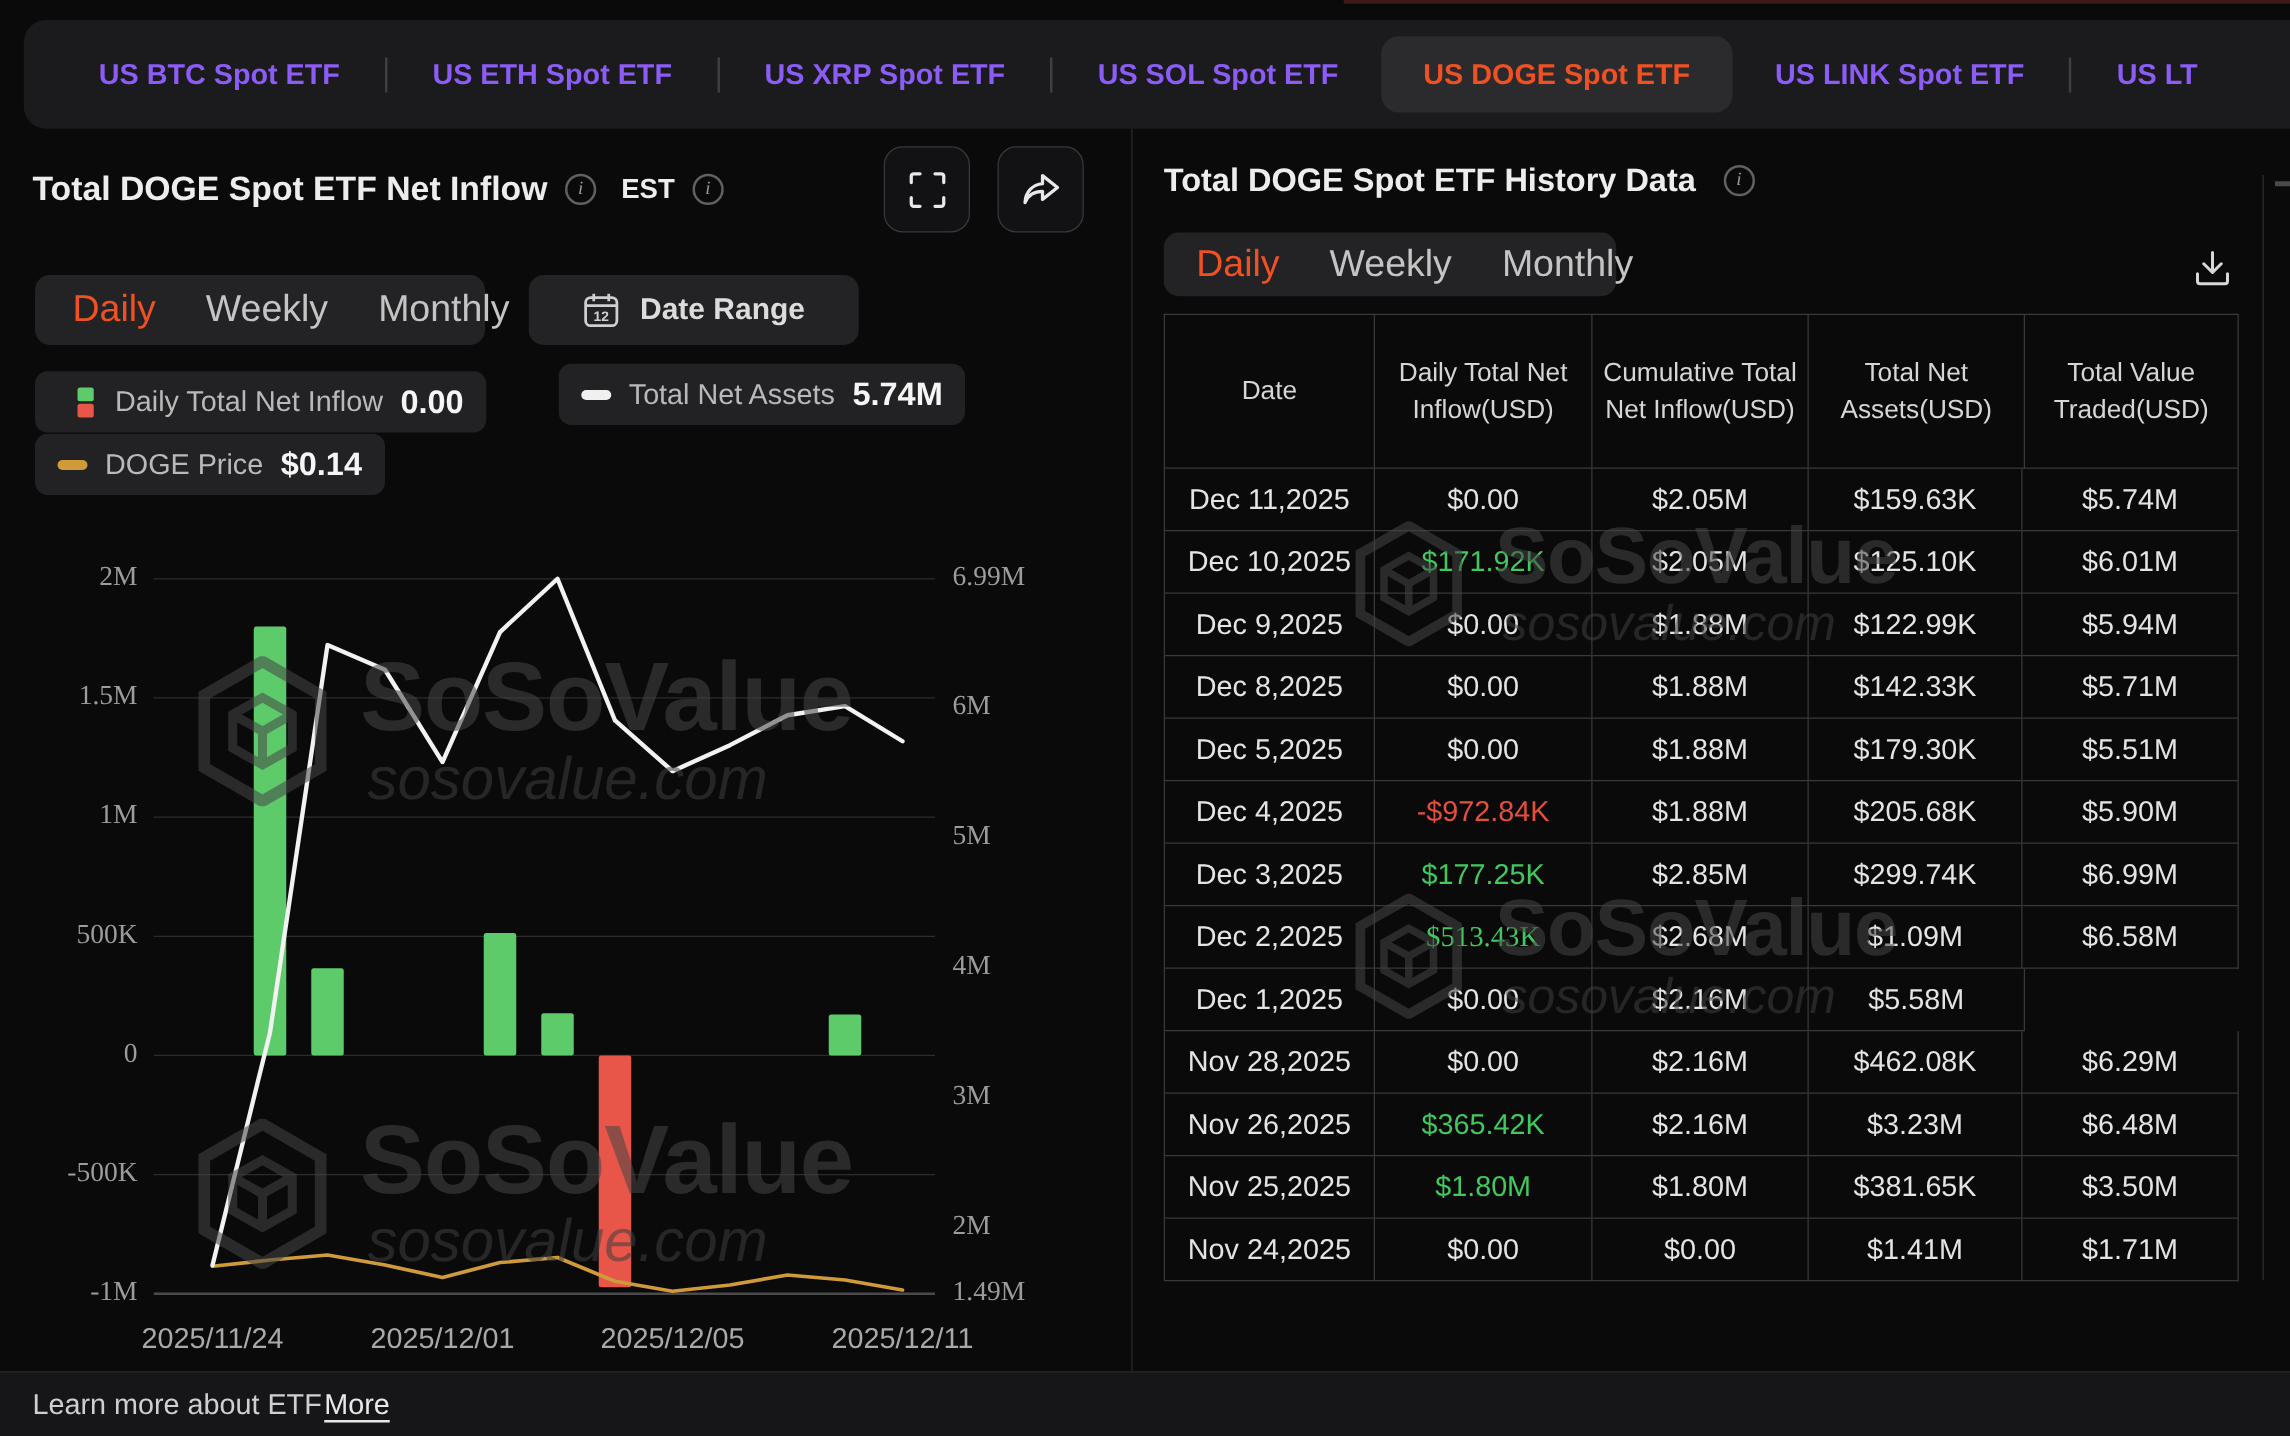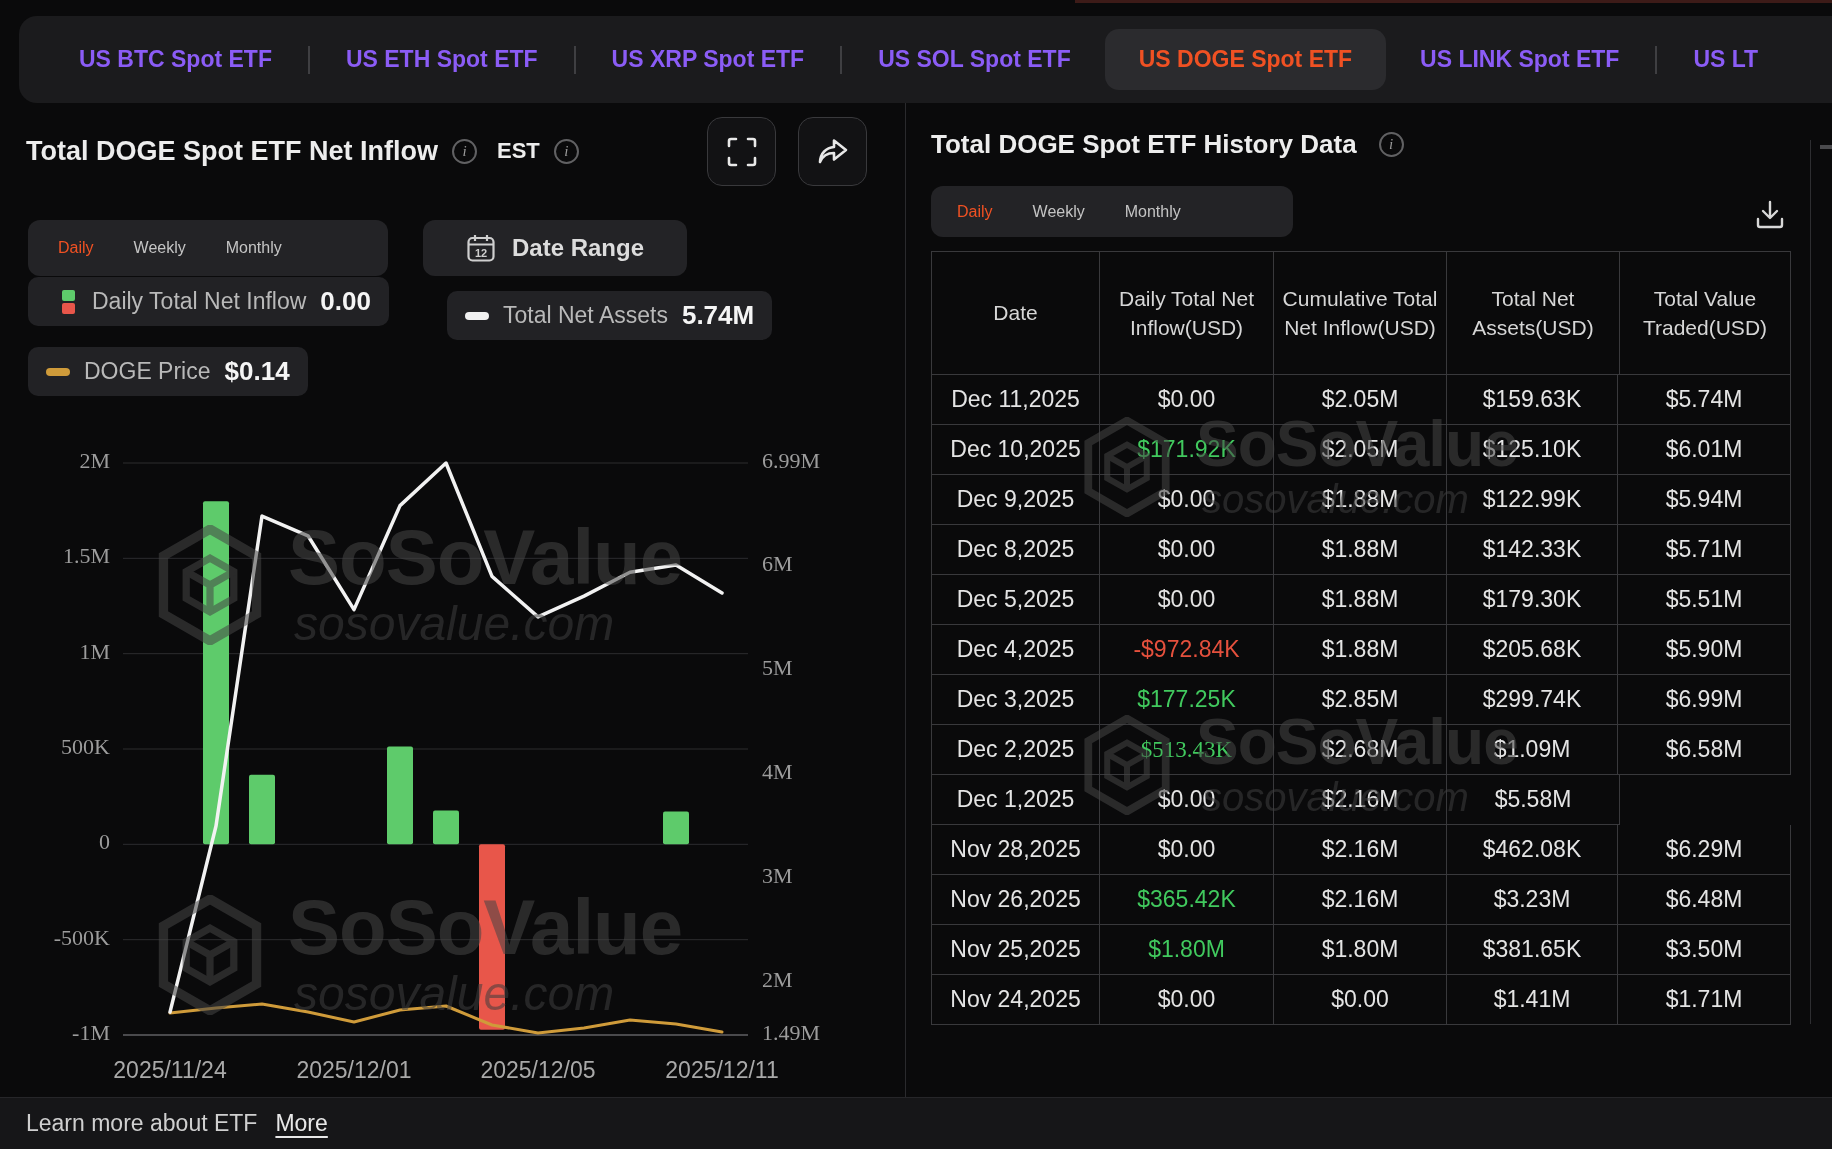--- a/index.html
+++ b/index.html
@@ -20,32 +20,32 @@
 
   .hdr-row { position:absolute; left:26px; top:118px; height:66px; display:flex; align-items:center; gap:14px; }
   .panel-title { font-size:27px; font-weight:700; color:#ededed; white-space:nowrap; }
   .est { font-size:22px; font-weight:700; color:#ededed; margin-left:6px; }
   .info { width:25px; height:25px; border-radius:50%; border:2px solid #616163; color:#9a9a9a; font-size:15px; font-family:"Liberation Serif",serif; font-style:italic; display:flex; align-items:center; justify-content:center; flex:0 0 auto; cursor:pointer; }
 
   .icon-btn { position:absolute; width:69px; height:69px; border:1.5px solid #39393c; border-radius:15px; background:#121214; display:flex; align-items:center; justify-content:center; cursor:pointer; }
   .icon-btn svg { stroke:#e8e8e8; }
 
   .seg { position:absolute; background:#232326; border-radius:12px; display:flex; align-items:center; }
-  .seg .seg-item { font-size:16px; color:#c4c4c4; cursor:pointer; white-space:nowrap; }
+  .seg .seg-item { font-size:30px; color:#c4c4c4; cursor:pointer; white-space:nowrap; }
   .seg .seg-item.active { color:#f05123; }
   .seg-left { left:28px; top:220px; width:360px; height:56px; padding:0 30px; gap:40px; }
   .seg-right { left:931px; top:186px; width:362px; height:51px; padding:0 26px; gap:40px; }
 
   .date-range { position:absolute; left:423px; top:220px; width:264px; height:56px; background:#232326; border-radius:12px; display:flex; align-items:center; justify-content:center; gap:16px; cursor:pointer; }
   .date-range .dr-label { font-size:24px; font-weight:700; color:#dcdcdc; }
 
   .chip { position:absolute; height:49px; background:#222225; border-radius:10px; display:flex; align-items:center; gap:14px; padding:0 18px; cursor:pointer; }
   .chip .lbl { font-size:23px; color:#b9b9b9; white-space:nowrap; }
   .chip .val { font-size:26px; font-weight:700; color:#f5f5f5; white-space:nowrap; }
-  .chip-1 { left:28px; top:277px;padding-left:34px; }
+  .chip-1 { left:28px; top:297px;padding-left:34px; }
   .chip-2 { left:447px; top:291px;justify-content:center; }
   .chip-3 { left:28px; top:347px; }
   .sq-icon { width:16px; display:flex; flex-direction:column; gap:2px; }
   .sq-icon i { display:block; width:13px; height:11px; border-radius:2px; }
   .dash-icon { width:24px; height:8px; border-radius:4px; }
 
   #chart { position:absolute; left:0; top:430px; }
 
   
   .hdr-row-r { position:absolute; left:931px; top:122px; height:44px; display:flex; align-items:center; gap:22px; }
@@ -68,21 +68,21 @@
   .wm .wm-brand { font-weight:700; letter-spacing:-1px; line-height:1; }
   .wm .wm-domain { font-style:italic; color:#3e3e3e; line-height:1.15; margin-left:6px; }
   .wm-lg .wm-brand { font-size:78px; }
   .wm-lg .wm-domain { font-size:48px; }
   .wm-lg svg { width:104px; height:120px; }
   .wm-sm .wm-brand { font-size:64px; }
   .wm-sm .wm-domain { font-size:40px; }
   .wm-sm svg { width:86px; height:100px; }
 
   
-  .footer { position:absolute; left:0; top:1097px; width:1832px; height:52px; background:#161618; border-top:1px solid #262629; display:flex; align-items:center; padding-left:26px; gap:18px; }
+  .footer { position:absolute; left:0; top:1097px; width:1832px; height:52px; background:#161618; border-top:1px solid #262629; display:flex; align-items:center; padding-left:26px; gap:2px; }
   .footer .f-text { font-size:23px; color:#cfcfcf; }
   .footer .f-link { font-size:23px; color:#e8e8e8; text-decoration:underline; text-underline-offset:5px; cursor:pointer; }
 </style>
 </head>
 <body>
 
 <div class="screen">
   <div class="top-strip"></div>
 
   <nav class="nav" id="nav">

